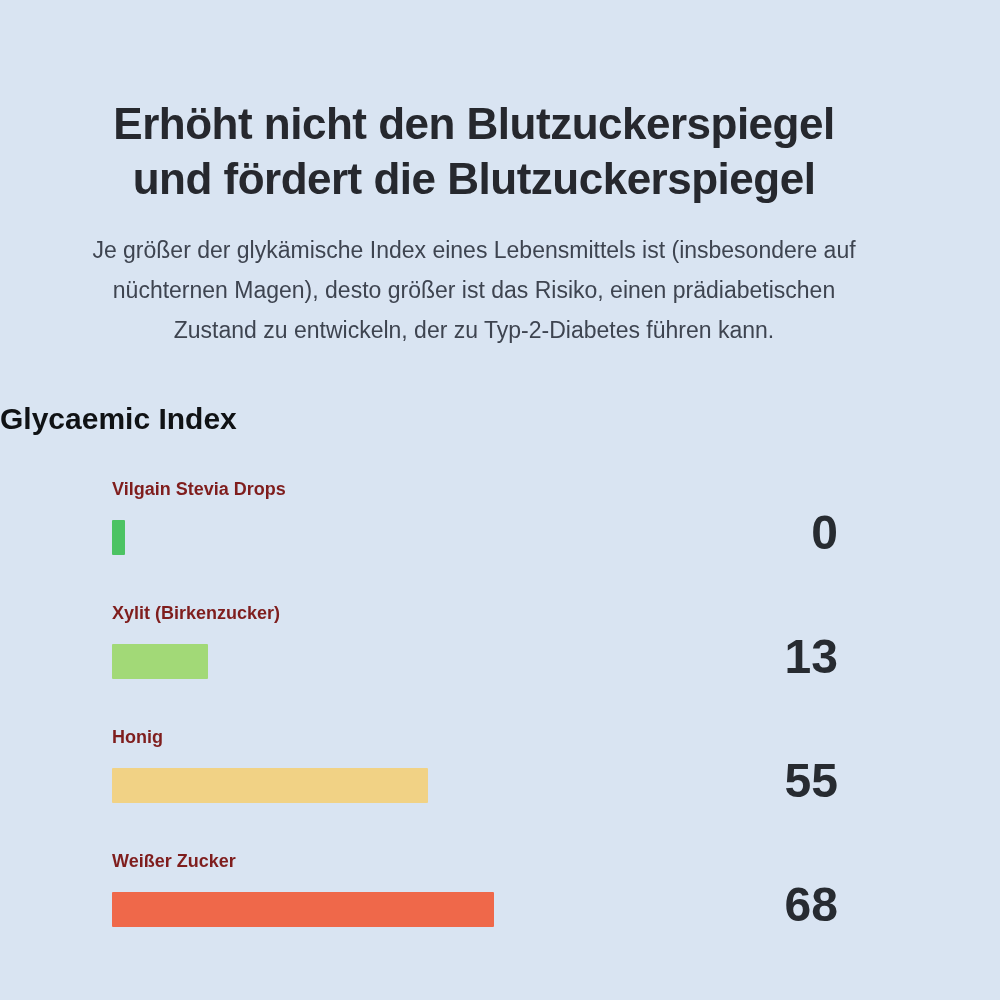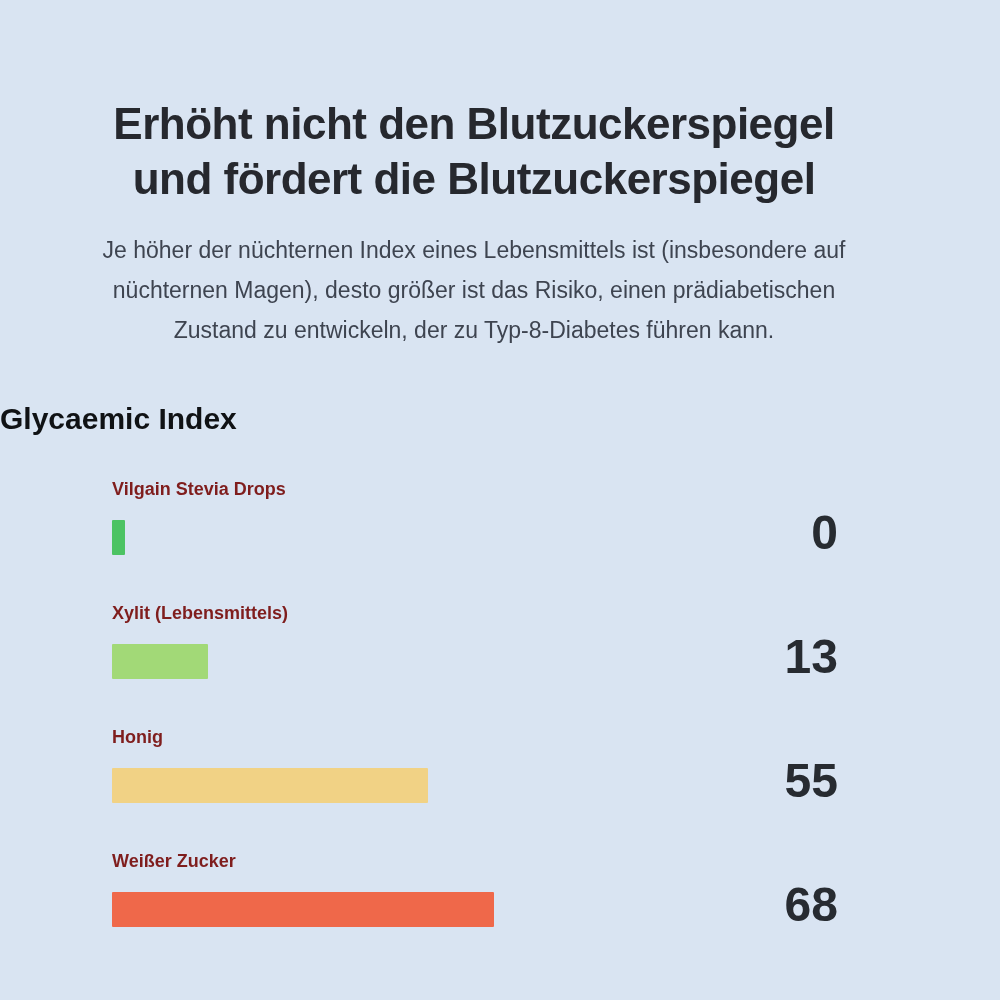--- a/index.html
+++ b/index.html
@@ -83,39 +83,39 @@
 <body style="background: rgb(217, 228, 242);">
 
 <div class="page">
 
   <h1 class="main-title">
     <span class="line">Erhöht nicht den Blutzuckerspiegel</span>
     <span class="line">und fördert die Blutzuckerspiegel</span>
   </h1>
 
   <p class="subtitle">
-    <span class="line">Je höher der nüchternen Index eines Lebensmittels ist (insbesondere auf</span>
+    <span class="line">Je größer der glykämische Index eines Lebensmittels ist (insbesondere auf</span>
     <span class="line">nüchternen Magen), desto größer ist das Risiko, einen prädiabetischen</span>
-    <span class="line">Zustand zu entwickeln, der zu Typ-8-Diabetes führen kann.</span>
+    <span class="line">Zustand zu entwickeln, der zu Typ-2-Diabetes führen kann.</span>
   </p>
 
   <div class="chart-title">Glycaemic Index</div>
 
   <div class="chart">
 
     <div class="bar-row">
       <div class="bar-label">Vilgain Stevia Drops</div>
       <div class="bar-track">
         <div class="bar-fill" style="width: 13px; height: 35px; background: rgb(76, 195, 99);"></div>
       </div>
       <div class="bar-value">0</div>
     </div>
 
     <div class="bar-row">
-      <div class="bar-label">Xylit (Lebensmittels)</div>
+      <div class="bar-label">Xylit (Birkenzucker)</div>
       <div class="bar-track">
         <div class="bar-fill" style="width: 96px; height: 35px; background: rgb(162, 217, 119);"></div>
       </div>
       <div class="bar-value">13</div>
     </div>
 
     <div class="bar-row">
       <div class="bar-label">Honig</div>
       <div class="bar-track">
         <div class="bar-fill" style="width: 316px; height: 35px; background: rgb(241, 210, 133);"></div>

